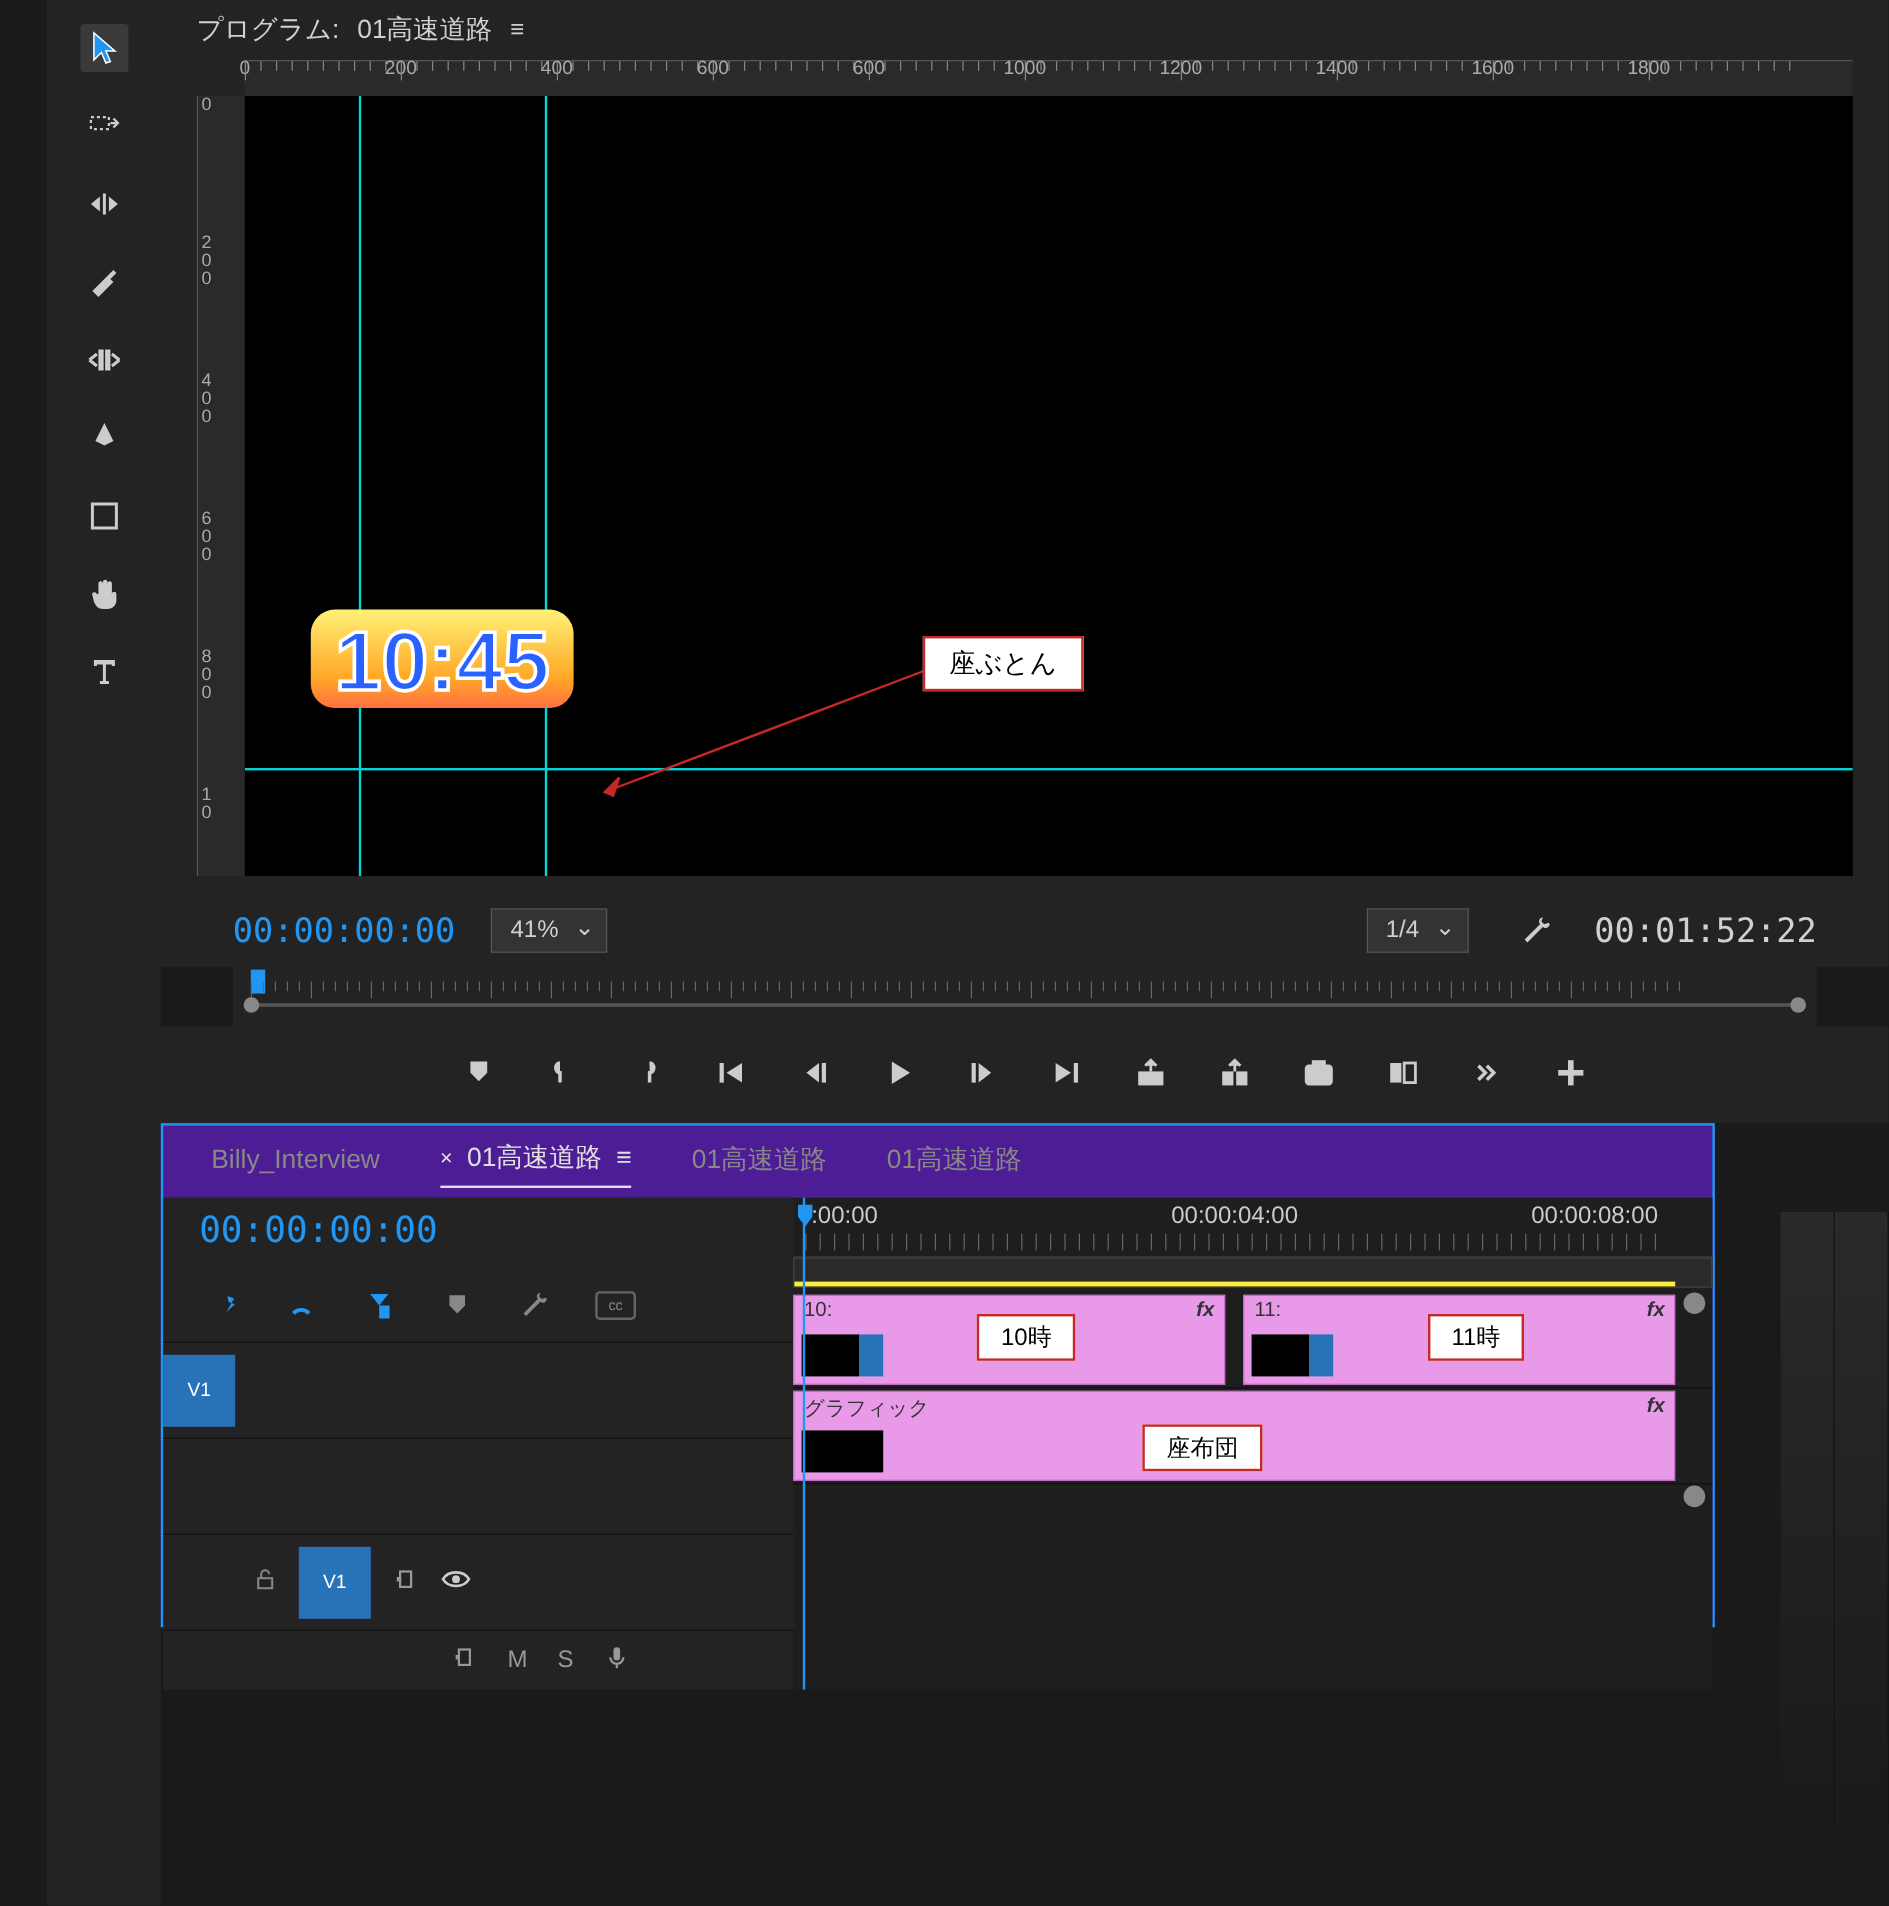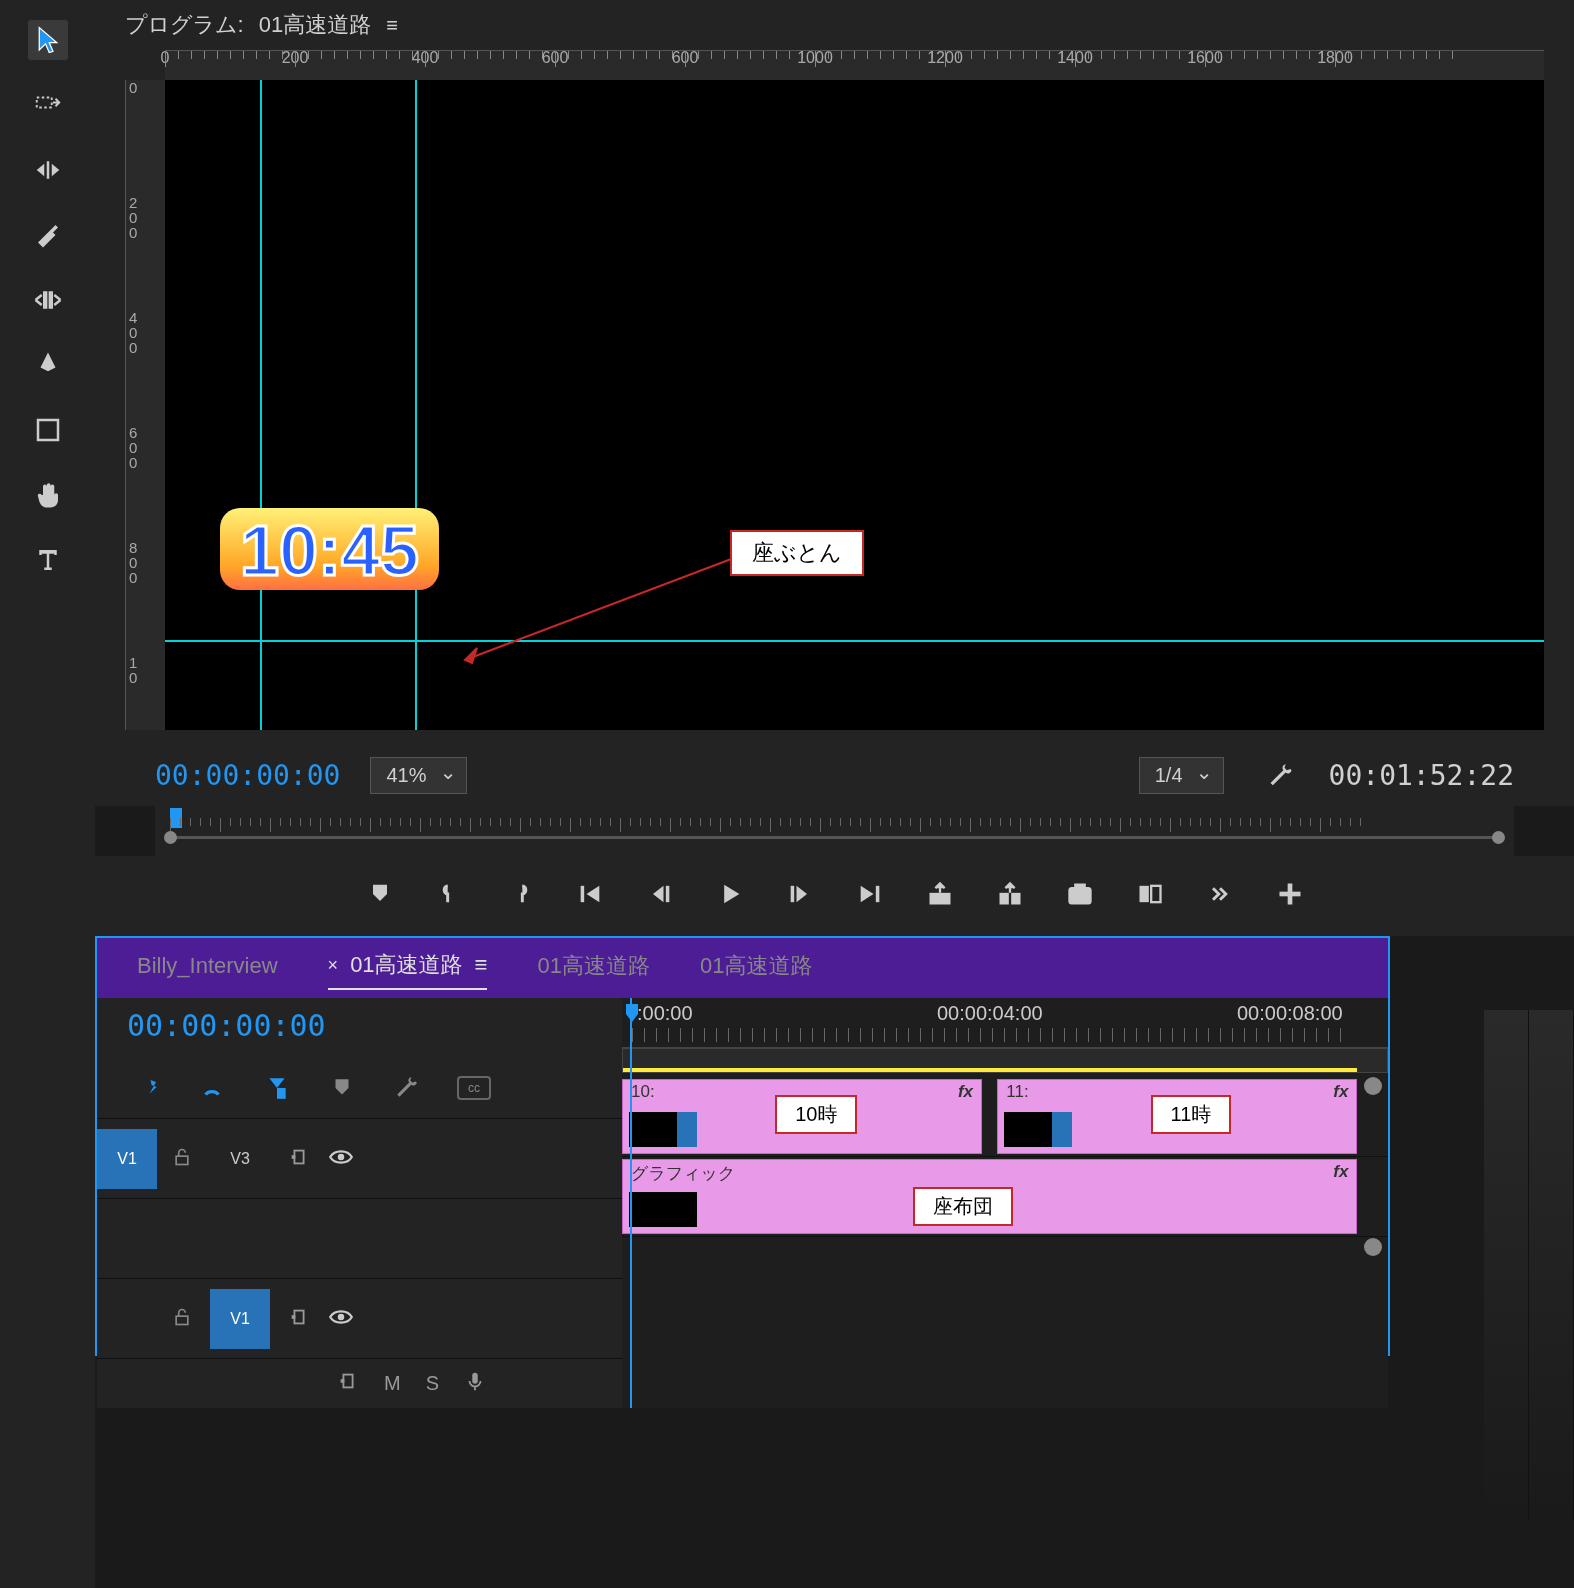--- a/index.html
+++ b/index.html
@@ -1,17 +1,17 @@
 <!DOCTYPE html>
 <html><head>
 <meta charset="utf-8">
 <style>
 * { margin:0; padding:0; box-sizing:border-box; }
 body { background:#1a1a1a; font-family:"Yu Gothic","Meiryo",sans-serif; color:#d0d0d0; width:1574px; height:1588px; overflow:hidden; transform-origin:top left; }
-.root { display:flex; height:100%; }
+.root { display:flex; height:100%;margin-left:39px; }
 .toolbar-left { width:95px; background:#232323; padding-top:20px; display:flex; flex-direction:column; align-items:center; gap:25px; }
 .tool { width:40px; height:40px; display:flex; align-items:center; justify-content:center; cursor:pointer; }
 .tool.active { background:#3a3a3a; border-radius:3px; }
 .tool svg { width:30px; height:30px; }
 
 .main { flex:1; display:flex; flex-direction:column; }
 .program-header { background:#232323; padding:10px 30px; font-size:22px; color:#d0d0d0; display:flex; align-items:center; gap:15px; }
 .menu-icon { font-size:20px; }
 
 .preview-area { background:#232323; padding:0 30px 15px; position:relative; }
@@ -581,35 +581,20 @@
             <div class="ti">
                   <svg viewBox="0 0 24 24" fill="#888">
                     <path d="M21 7 a3 3 0 01-5 2 L5 20 L3 18 L14 7 a3 3 0 012-5 l-1 3 2 2 3-1 Z"></path>
                   </svg>
                 </div>
             <div class="ti" style="border:2px solid #666;border-radius:4px;font-size:12px;color:#888;width:34px;height:24px">cc</div>
           </div>
           <div class="tracks" id="tracks-left">
                 <div class="track-row">
     <div class="tbadge on">V1</div>
-    <div class="track-cell">
-      <span class="lock"><svg width="20" height="20" viewBox="0 0 24 24" fill="none" stroke="#888" stroke-width="2">
-                        <rect x="5" y="11" width="14" height="10"></rect>
-                        <path d="M8 11 V7 a4 4 0 018 0"></path>
-                      </svg></span>
-      <div class="tbadge ">V3</div>
-      <span class="toggle-icon"><svg viewBox="0 0 24 24">
-                        <rect x="7" y="5" width="10" height="14" fill="none" stroke="#999" stroke-width="2"></rect>
-                        <rect x="4" y="10" width="4" height="4" fill="#999"></rect>
-                      </svg></span>
-      <span class="eye"><svg viewBox="0 0 24 24">
-                        <path d="M2 12 c4-7 16-7 20 0 c-4 7-16 7-20 0 Z" fill="none" stroke="#ccc" stroke-width="2"></path>
-                        <circle cx="12" cy="12" r="3"></circle>
-                      </svg></span>
-    </div>
                 </div>
                 <div class="track-row">
     <div class="tbadge "></div>
                 </div>
                 <div class="track-row">
     <div class="tbadge "></div>
     <div class="track-cell">
       <span class="lock"><svg width="20" height="20" viewBox="0 0 24 24" fill="none" stroke="#888" stroke-width="2">
                         <rect x="5" y="11" width="14" height="10"></rect>
                         <path d="M8 11 V7 a4 4 0 018 0"></path>

